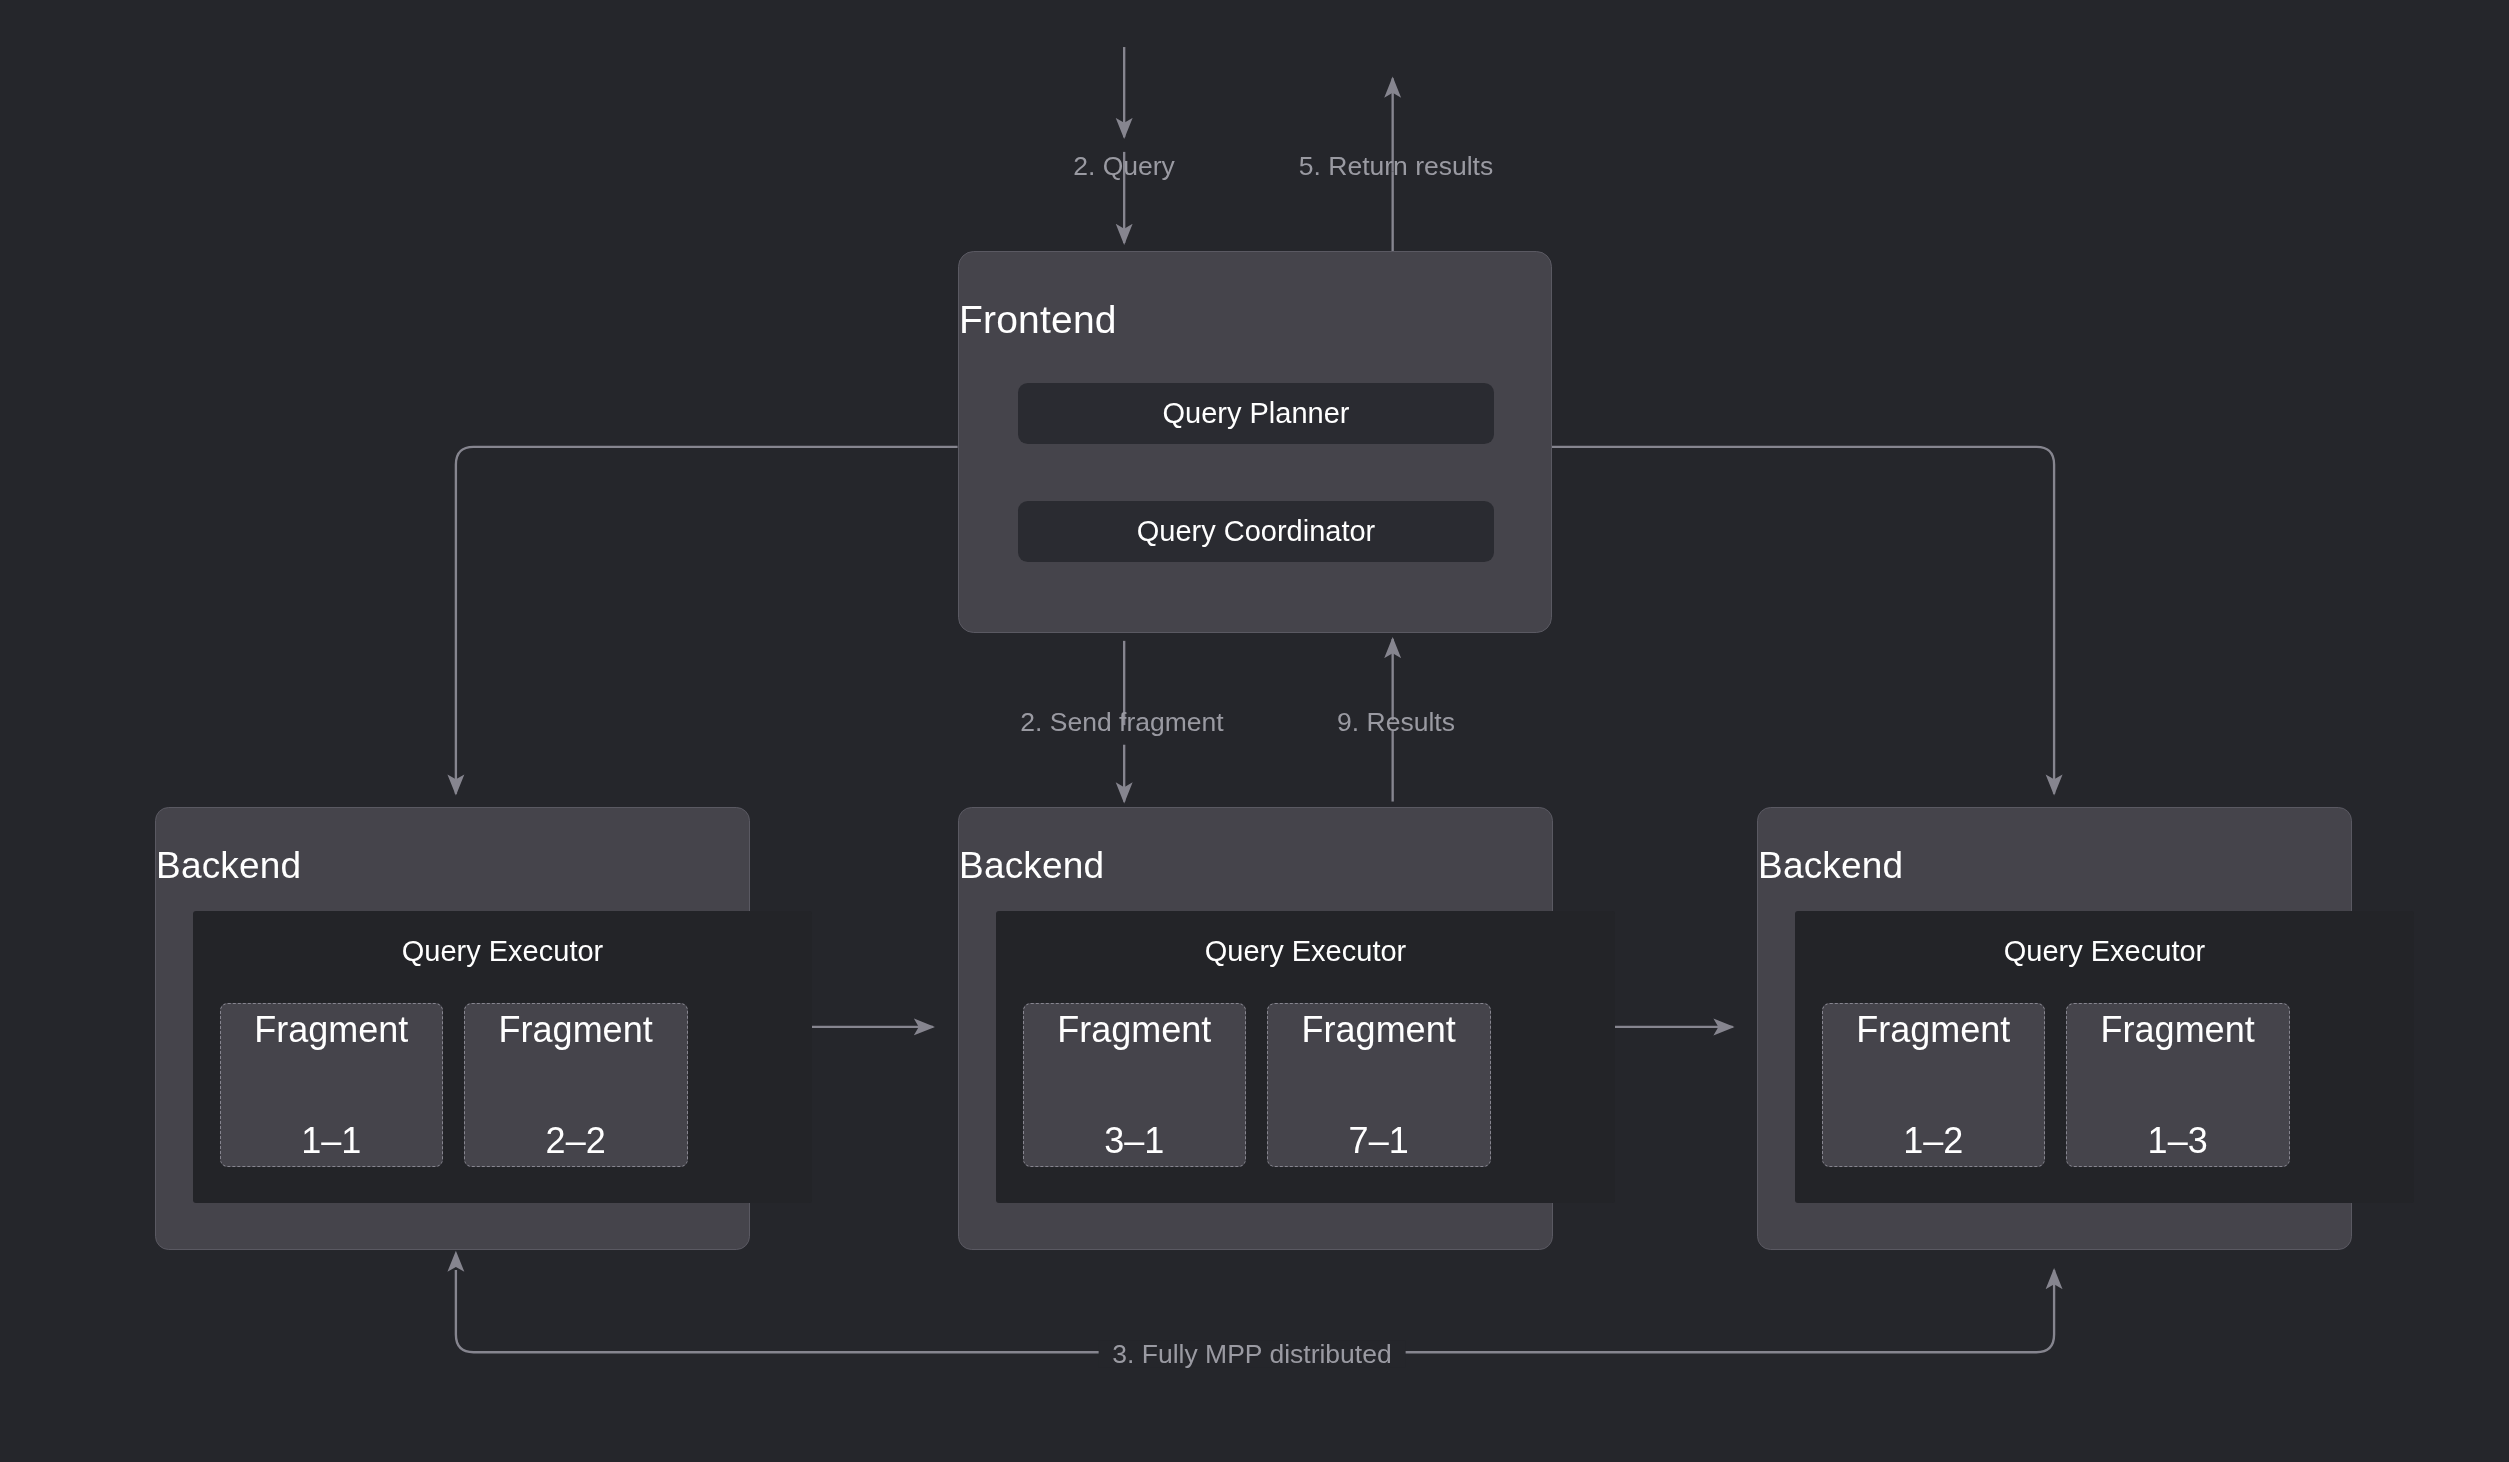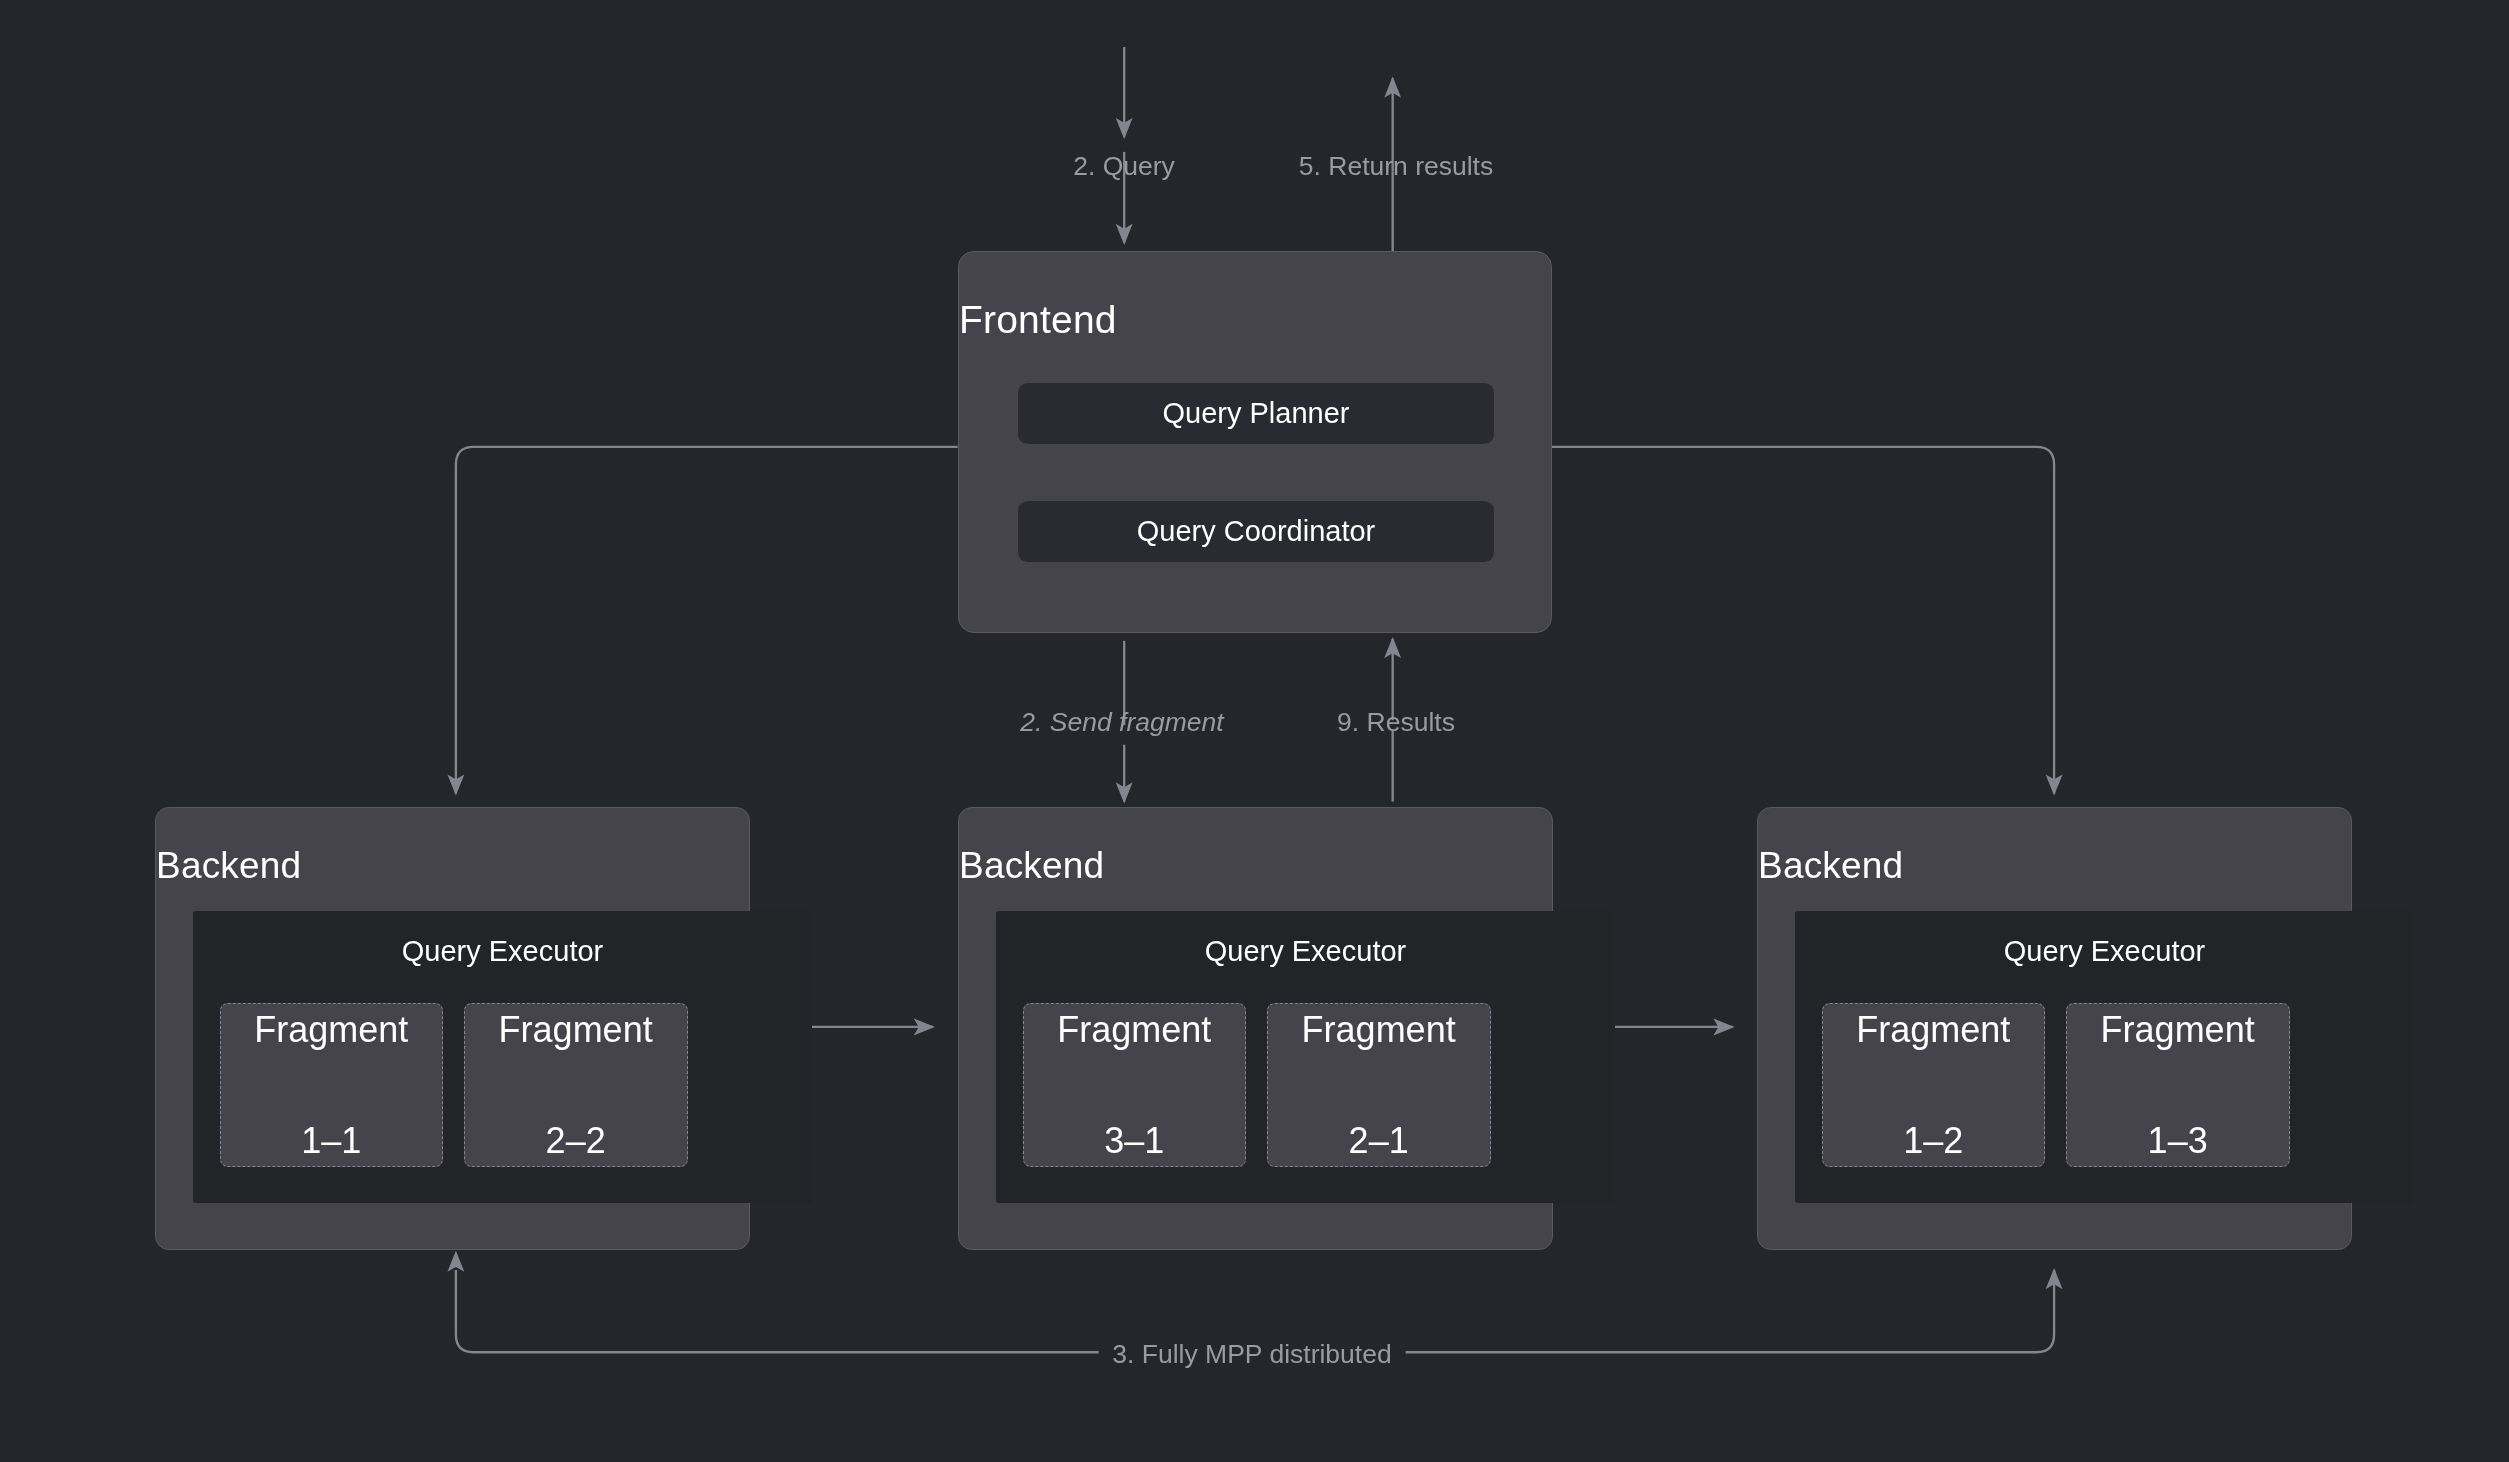--- a/index.html
+++ b/index.html
@@ -231,21 +231,21 @@
     <div class="node-title">Backend</div>
     <div class="executor">
       <div class="executor-title">Query Executor</div>
       <div class="fragments">
         <div class="fragment">
           <span>Fragment</span>
           <span>3–1</span>
         </div>
         <div class="fragment">
           <span>Fragment</span>
-          <span>2–1</span>
+          <span>7–1</span>
         </div>
       </div>
     </div>
   </div>
 
   <div class="node backend backend-right">
     <div class="node-title">Backend</div>
     <div class="executor">
       <div class="executor-title">Query Executor</div>
       <div class="fragments">
@@ -258,20 +258,20 @@
           <span>1–3</span>
         </div>
       </div>
     </div>
   </div>
 
   <div class="edge-label" style="left:1124px; top:166px;">2. Query</div>
 
   <div class="edge-label" style="left:1396px; top:166px;">5. Return results</div>
 
-  <div class="edge-label" style="left:1122px; top:722px;font-style:italic;">2. Send fragment</div>
+  <div class="edge-label" style="left:1122px; top:722px;">2. Send fragment</div>
 
   <div class="edge-label" style="left:1396px; top:722px;">9. Results</div>
 
   <div class="edge-label on-line" style="left:1252px; top:1354px;">3. Fully MPP distributed</div>
 
 </div>
 
 
 </body></html>

